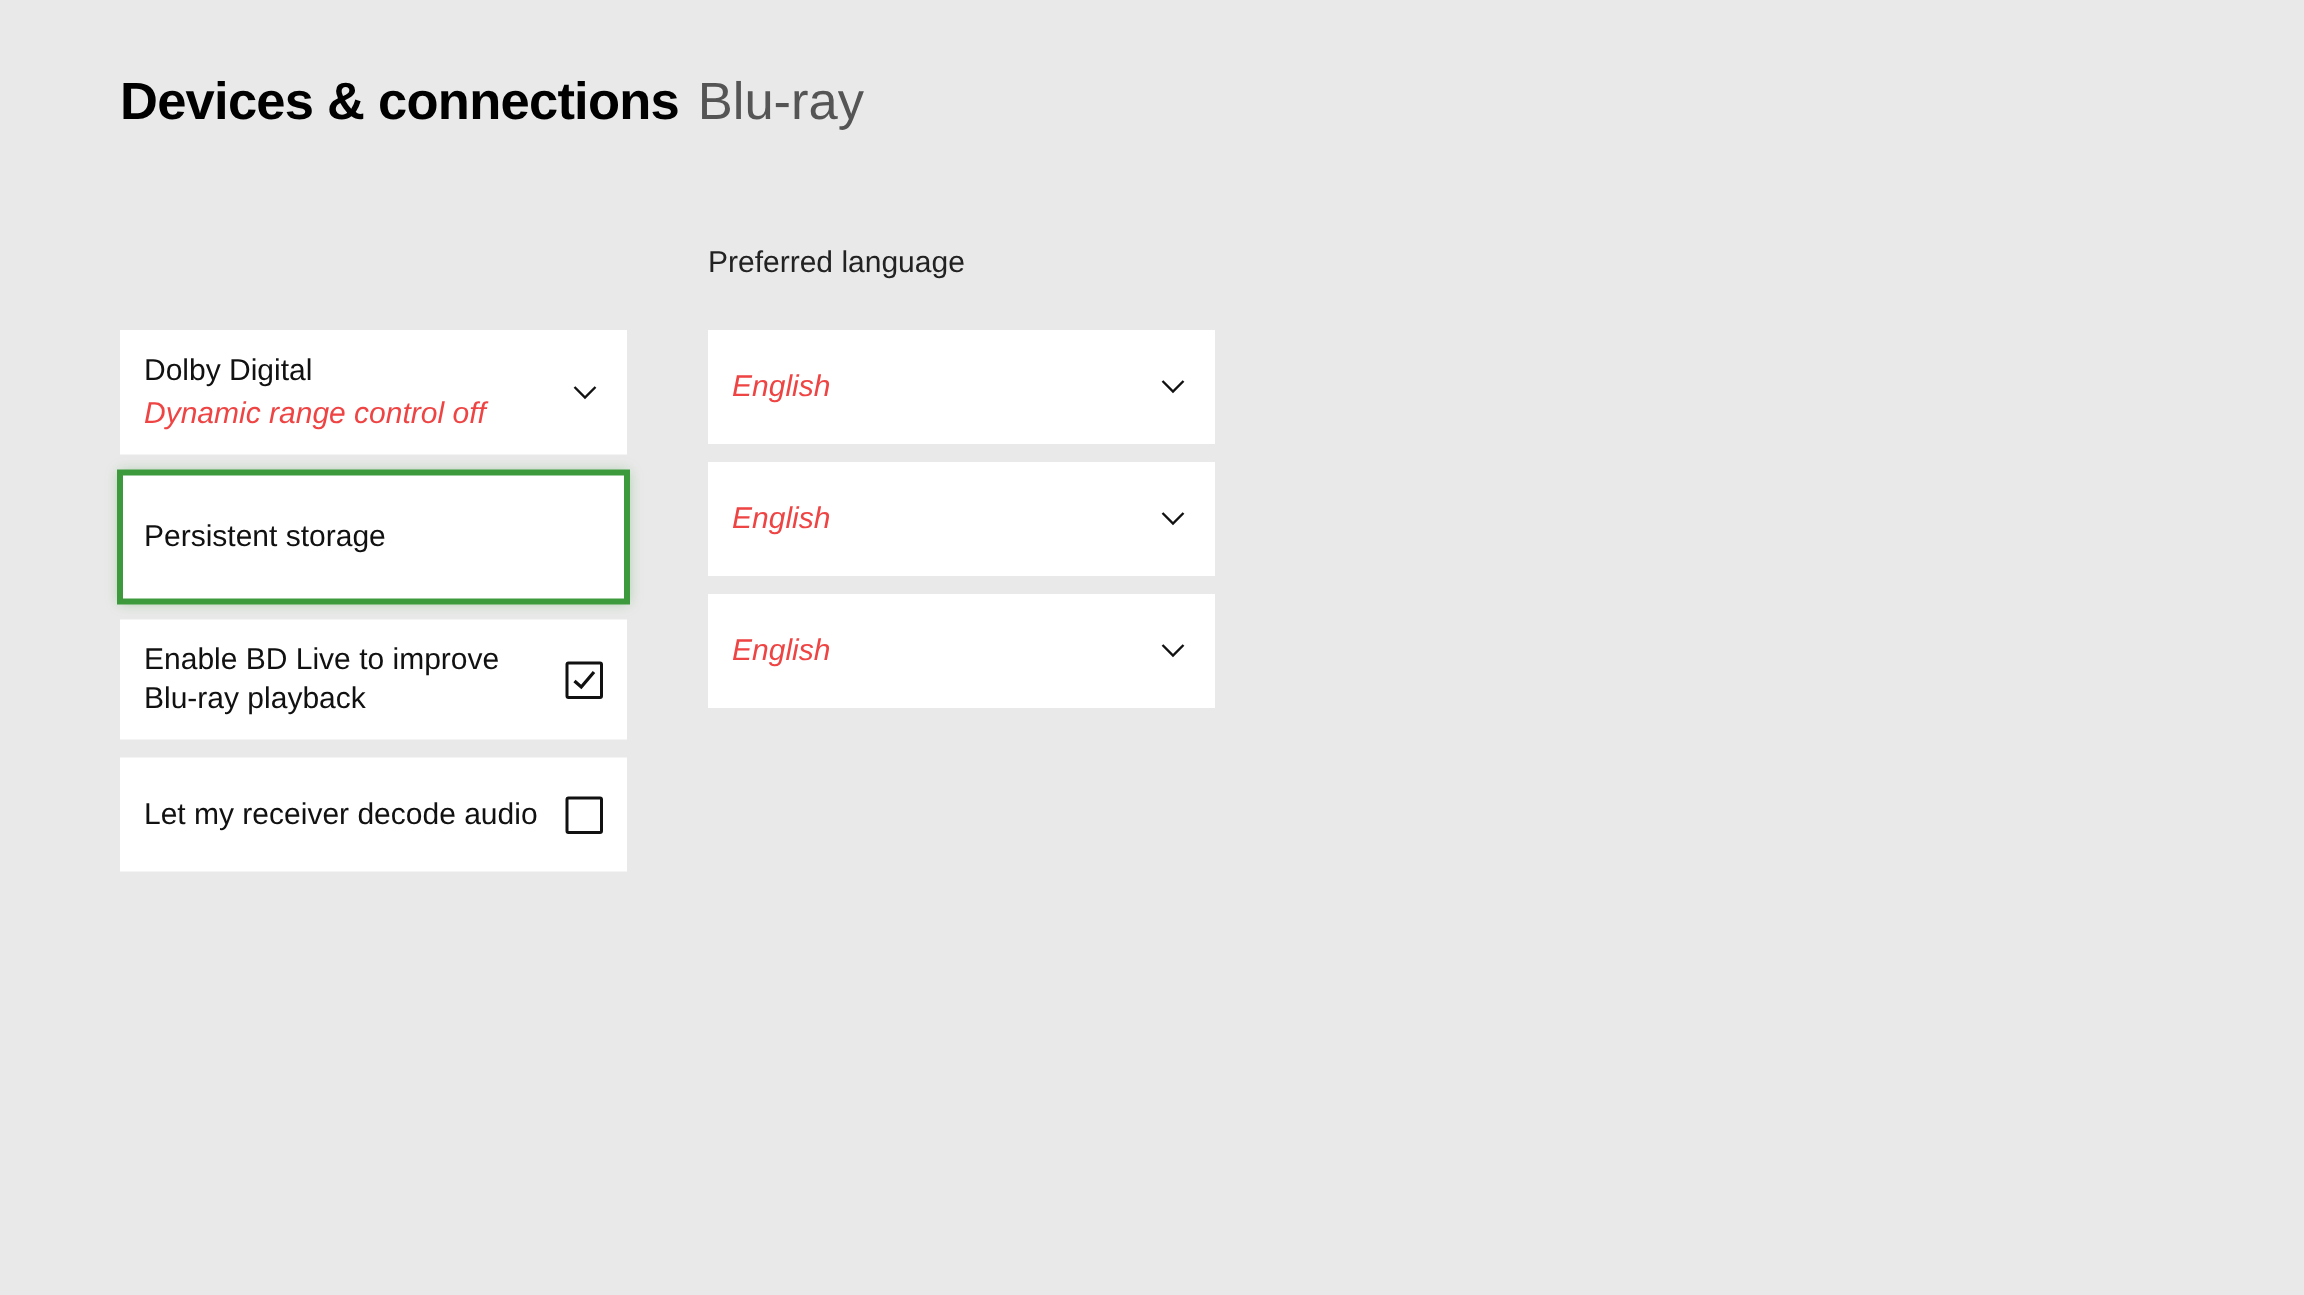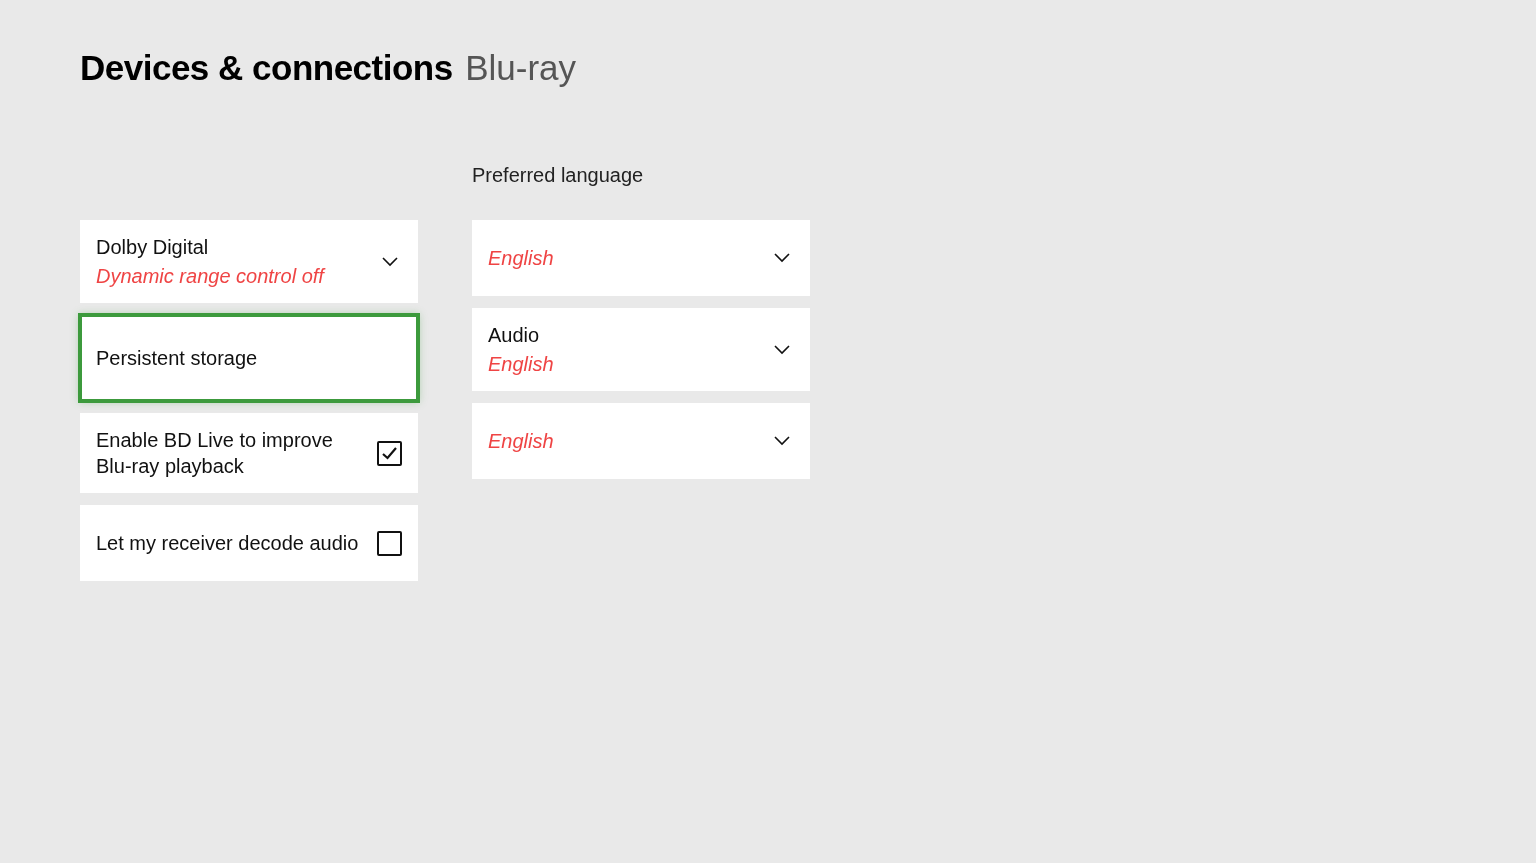--- a/index.html
+++ b/index.html
@@ -168,21 +168,20 @@
       </div>
       <span class="chevron">
         <svg width="20" height="20" viewBox="0 0 20 20">
             <path d="M3 6 L10 13 L17 6" fill="none" stroke="#111" stroke-width="1.6"></path>
           </svg>
       </span>
     </div>
 
     <div class="tile">
       <div class="tile-text">
-        <div class="tile-label">Audio</div>
         <div class="tile-value">English</div>
       </div>
       <span class="chevron">
         <svg width="20" height="20" viewBox="0 0 20 20">
             <path d="M3 6 L10 13 L17 6" fill="none" stroke="#111" stroke-width="1.6"></path>
           </svg>
       </span>
     </div>
 
     <div class="tile">

